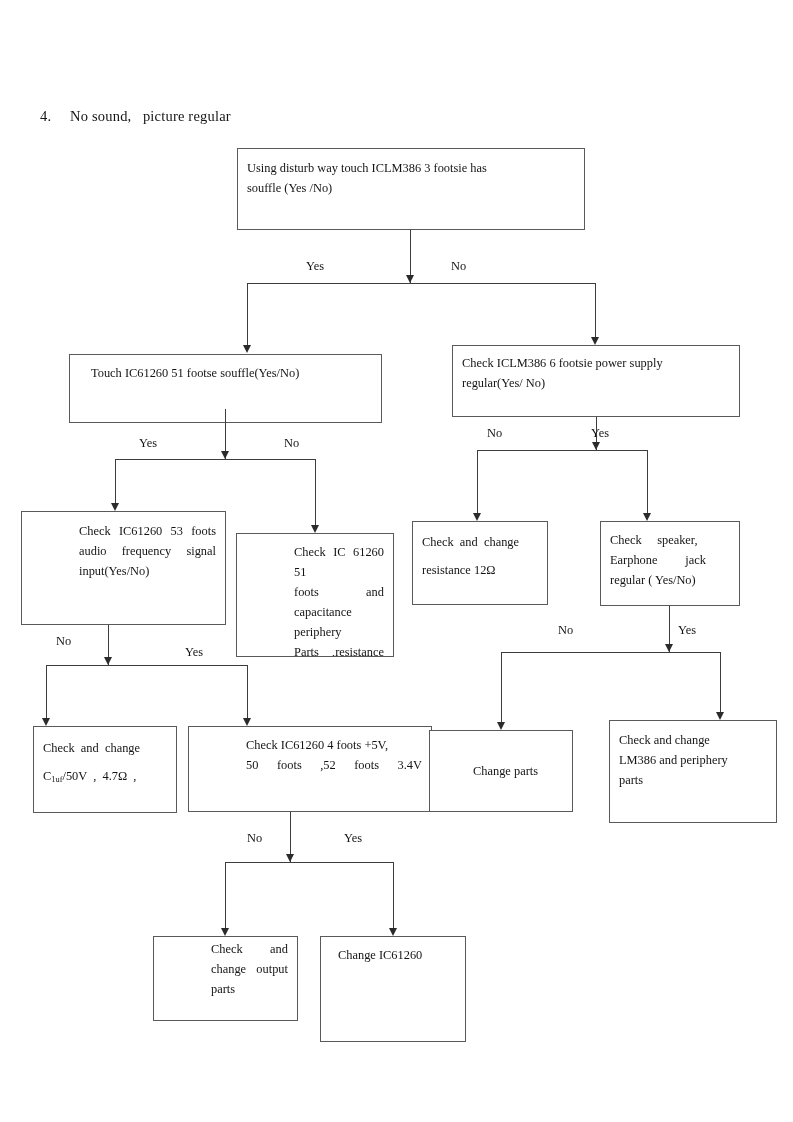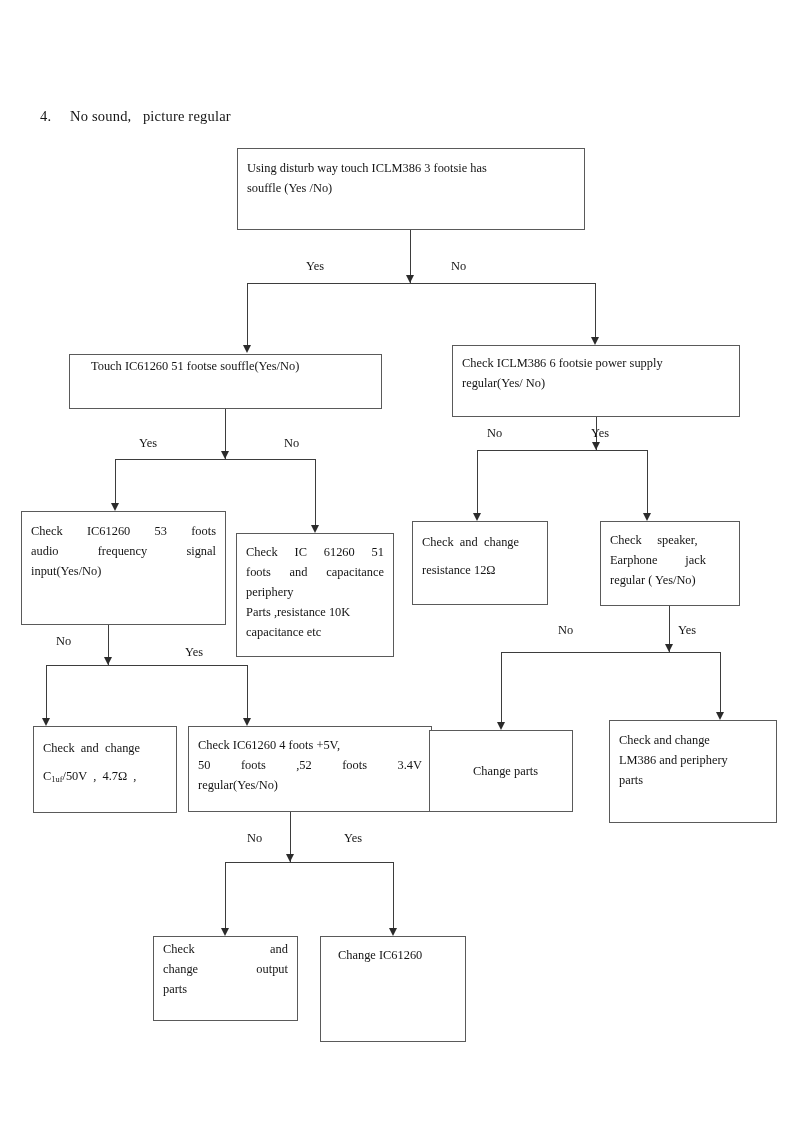--- a/index.html
+++ b/index.html
@@ -37,20 +37,21 @@
     overflow: hidden;
   }
   .node .line {
     display: block;
     white-space: pre;
   }
   .node.justify .line {
     text-align: justify;
     text-align-last: justify;
     white-space: normal;
+    margin-left: 48px;
   }
   .node.justify .line.last {
     text-align-last: left;
   }
   .node.looseline {
     line-height: 2.25;
   }
   .edge-label {
     position: absolute;
     font-size: 12.4px;
@@ -99,21 +100,21 @@
   <div class="arrow" style="left:406px; top:275px;"></div>
   <div class="edge-label" style="left:306px; top:259px;">Yes</div>
   <div class="edge-label" style="left:451px; top:259px;">No</div>
 
   <div class="vline" style="left:247px; top:283px; height:62px;"></div>
   <div class="arrow" style="left:243px; top:345px;"></div>
 
   <div class="vline" style="left:595px; top:283px; height:54px;"></div>
   <div class="arrow" style="left:591px; top:337px;"></div>
 
-  <div class="node" style="left:69px; top:354px; width:313px; height:55px; padding-top:1px;">
+  <div class="node" style="left:69px; top:354px; width:313px; height:69px; padding-top:8px;">
     <span class="line" style="padding-left:12px;">Touch IC61260 51 footse souffle(Yes/No)</span>
   </div>
 
   <div class="node" style="left:452px; top:345px; width:288px; height:72px; ">
     <span class="line">Check ICLM386 6 footsie power supply</span>
     <span class="line">regular(Yes/ No)</span>
   </div>
 
   <div class="vline" style="left:225px; top:409px; height:50px;"></div>
   <div class="hline" style="left:115px; top:459px; width:201px;"></div>
@@ -185,21 +186,20 @@
   <div class="arrow" style="left:716px; top:712px;"></div>
 
   <div class="node looseline" style="left:33px; top:726px; width:144px; height:87px; padding-top:8px;">
     <span class="line">Check  and  change</span>
     <span class="line"><span>C</span><sub>1uf</sub><span>/50V  ,  4.7Ω  ,</span></span>
   </div>
 
   <div class="node justify" style="left:188px; top:726px; width:244px; height:86px; padding-top:8px;">
     <span class="line last"> Check IC61260 4 foots +5V,</span>
     <span class="line">50   foots   ,52   foots   3.4V</span>
-    <span class="line last">regular(Yes/No)</span>
   </div>
 
   <div class="node" style="left:429px; top:730px; width:144px; height:82px; padding-top:30px;">
     <span class="line" style="padding-left:34px;">Change parts</span>
   </div>
 
   <div class="node" style="left:609px; top:720px; width:168px; height:103px; padding-top:9px;">
     <span class="line">Check and change</span>
     <span class="line">LM386 and periphery</span>
     <span class="line">parts</span>

